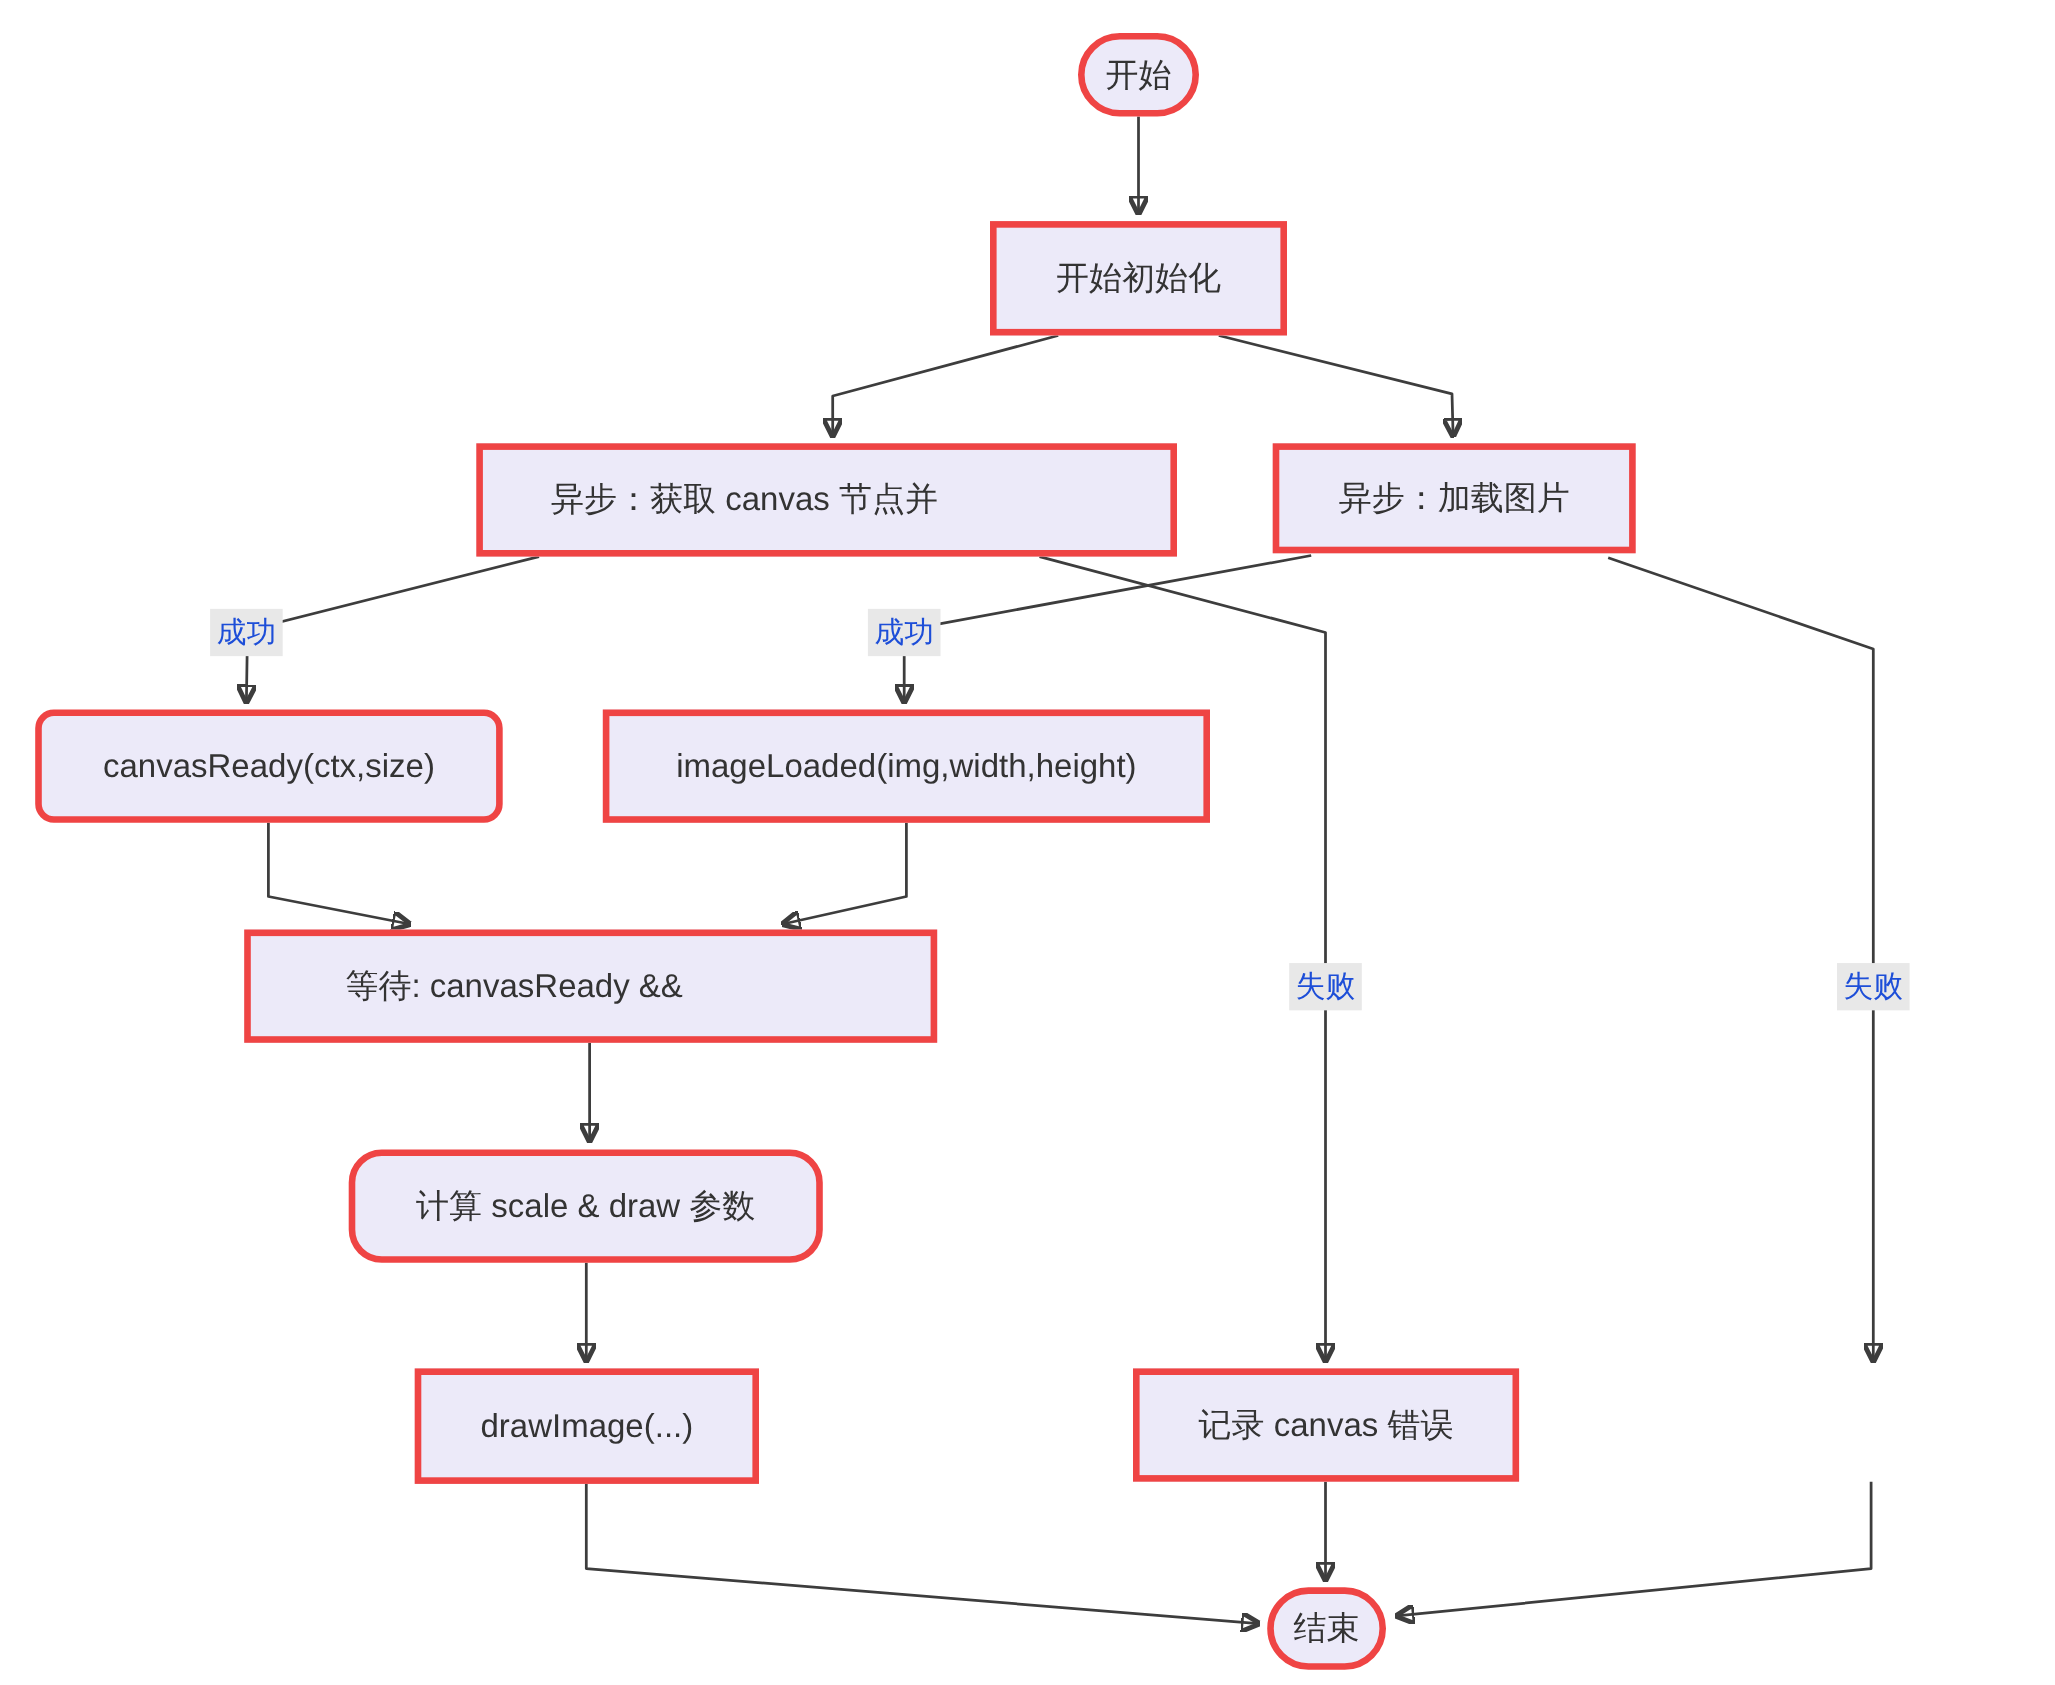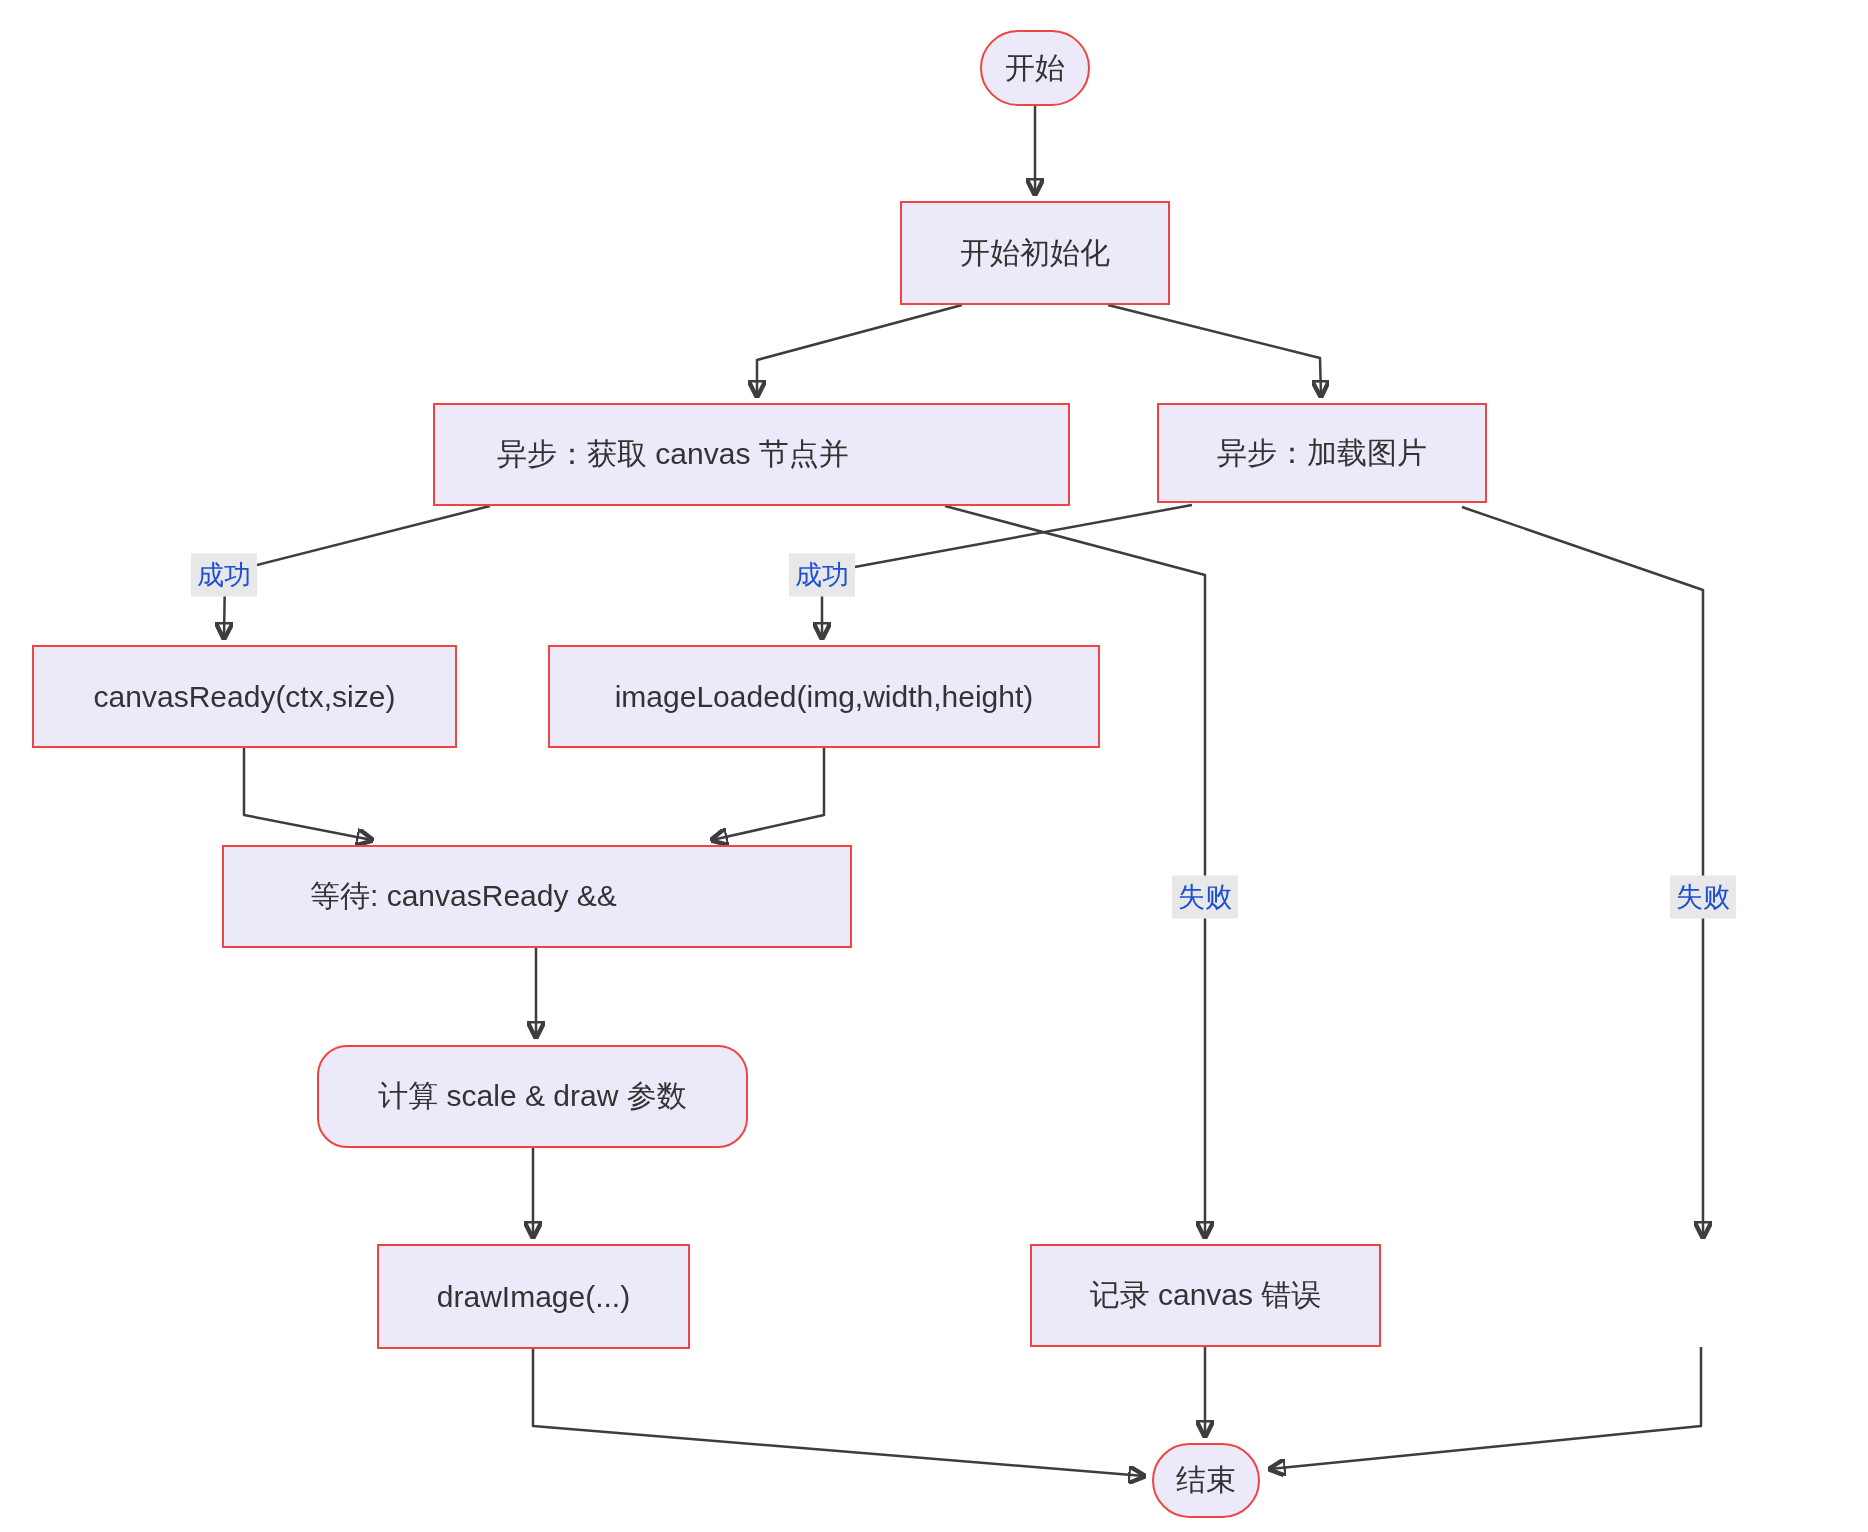--- a/index.html
+++ b/index.html
@@ -20,36 +20,36 @@
   #edges path {
     fill: none;
     stroke: #3d3d3d;
     stroke-width: 2.5px;
     stroke-linejoin: round;
   }
   .node {
     position: absolute;
     box-sizing: border-box;
     background: #eceaf9;
-    border: 2px solid #ef4444;
+    border: 6px solid #ef4444;
     color: #333333;
     font-size: 30px;
     display: flex;
     align-items: center;
     justify-content: center;
     text-align: center;
     white-space: nowrap;
   }
   .stadium { border-radius: 40px; }
   .left-text { justify-content: flex-start; text-align: left; }
   #n-start        { left: 980px;  top: 30px;   width: 110px; height: 76px; }
   #n-init         { left: 900px;  top: 201px;  width: 270px; height: 104px; }
   #n-async-canvas { left: 433px;  top: 403px;  width: 637px; height: 103px; padding-left: 62px; }
   #n-async-image  { left: 1157px; top: 403px;  width: 330px; height: 100px; }
-  #n-canvas-ready { left: 32px;   top: 645px;  width: 425px; height: 103px; }
+  #n-canvas-ready { left: 32px;   top: 645px;  width: 425px; height: 103px; border-radius: 17px; }
   #n-image-loaded { left: 548px;  top: 645px;  width: 552px; height: 103px; }
   #n-wait         { left: 222px;  top: 845px;  width: 630px; height: 103px; padding-left: 86px; }
   #n-calc         { left: 317px;  top: 1045px; width: 431px; height: 103px; border-radius: 30px; }
   #n-draw         { left: 377px;  top: 1244px; width: 313px; height: 105px; }
   #n-log-canvas   { left: 1030px; top: 1244px; width: 351px; height: 103px; }
   #n-log-image    { left: 1553px; top: 1244px; width: 297px; height: 103px; }
   #n-end          { left: 1152px; top: 1443px; width: 108px; height: 75px; }
   .edge-label {
     position: absolute;
     transform: translate(-50%, -50%);

